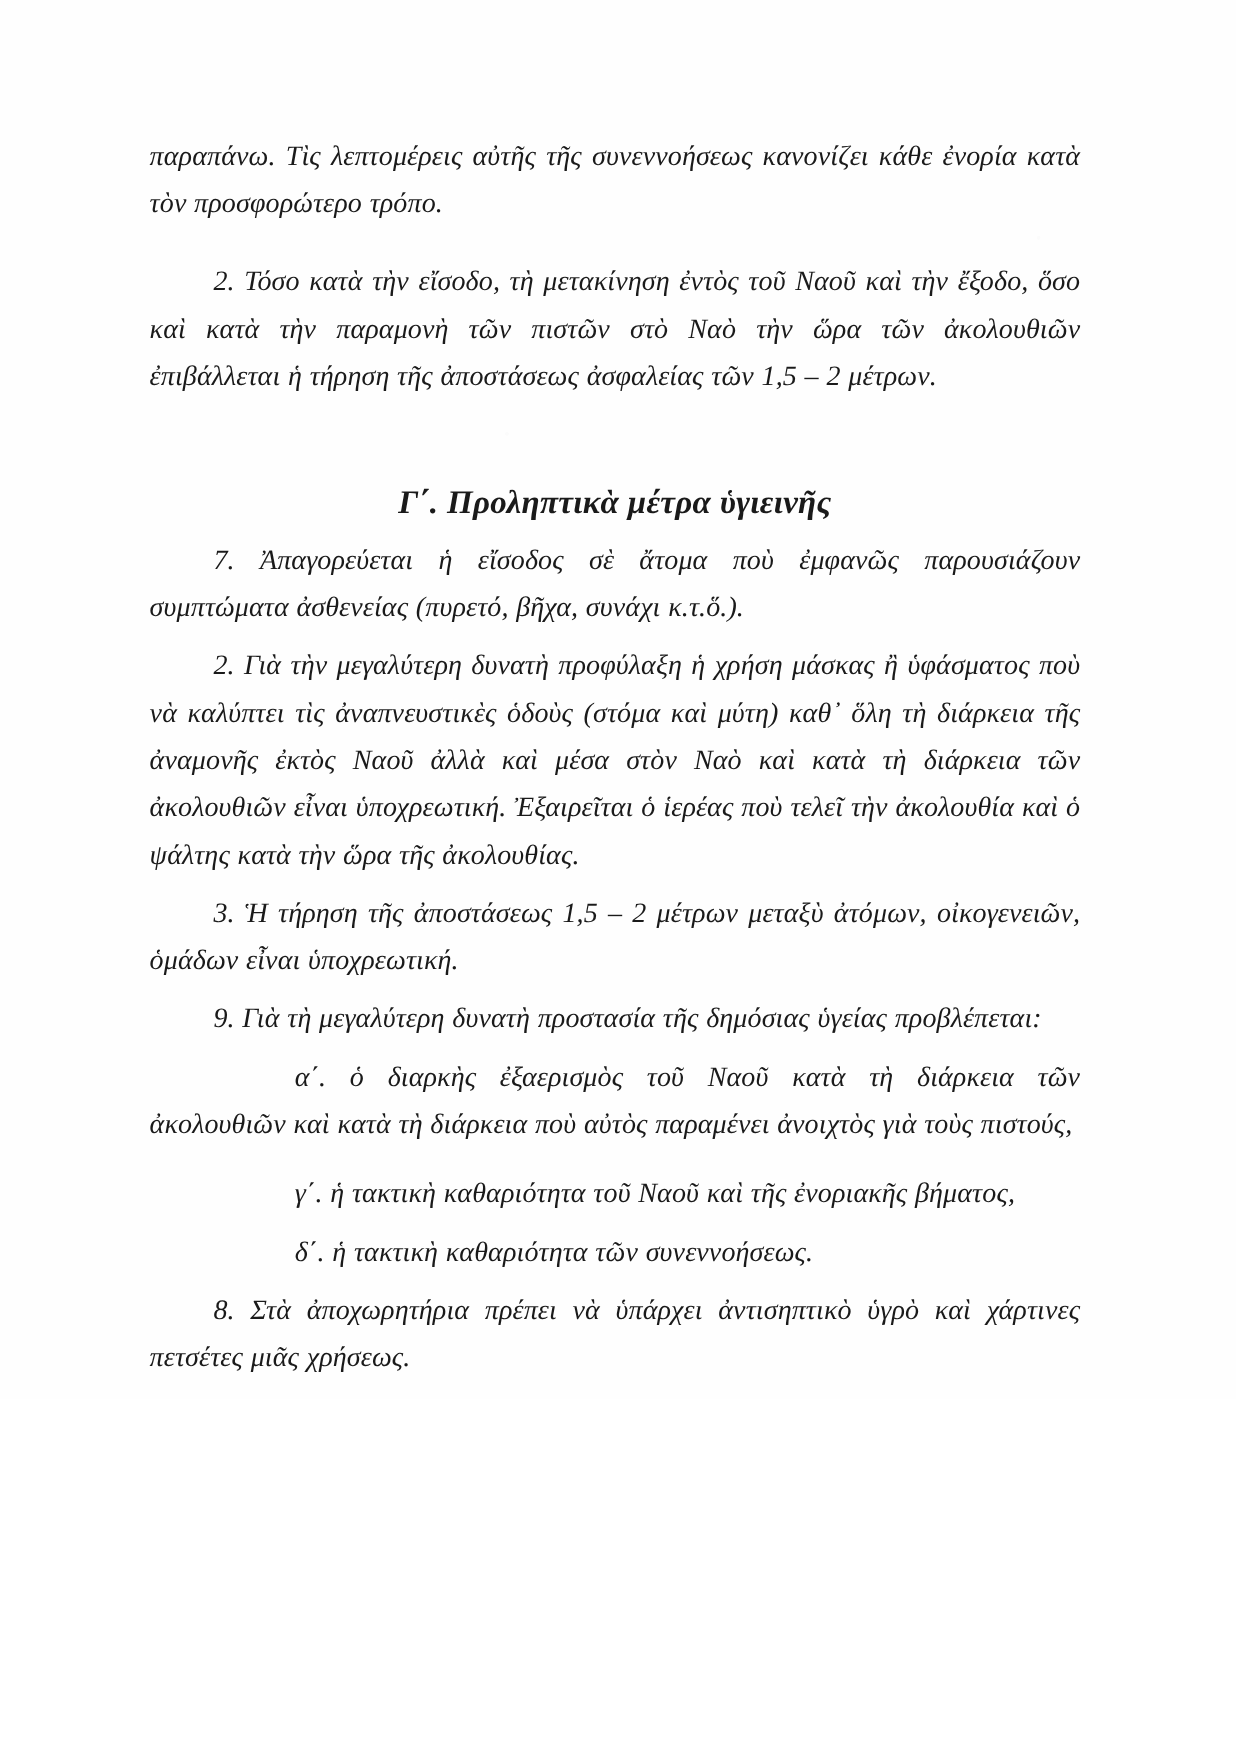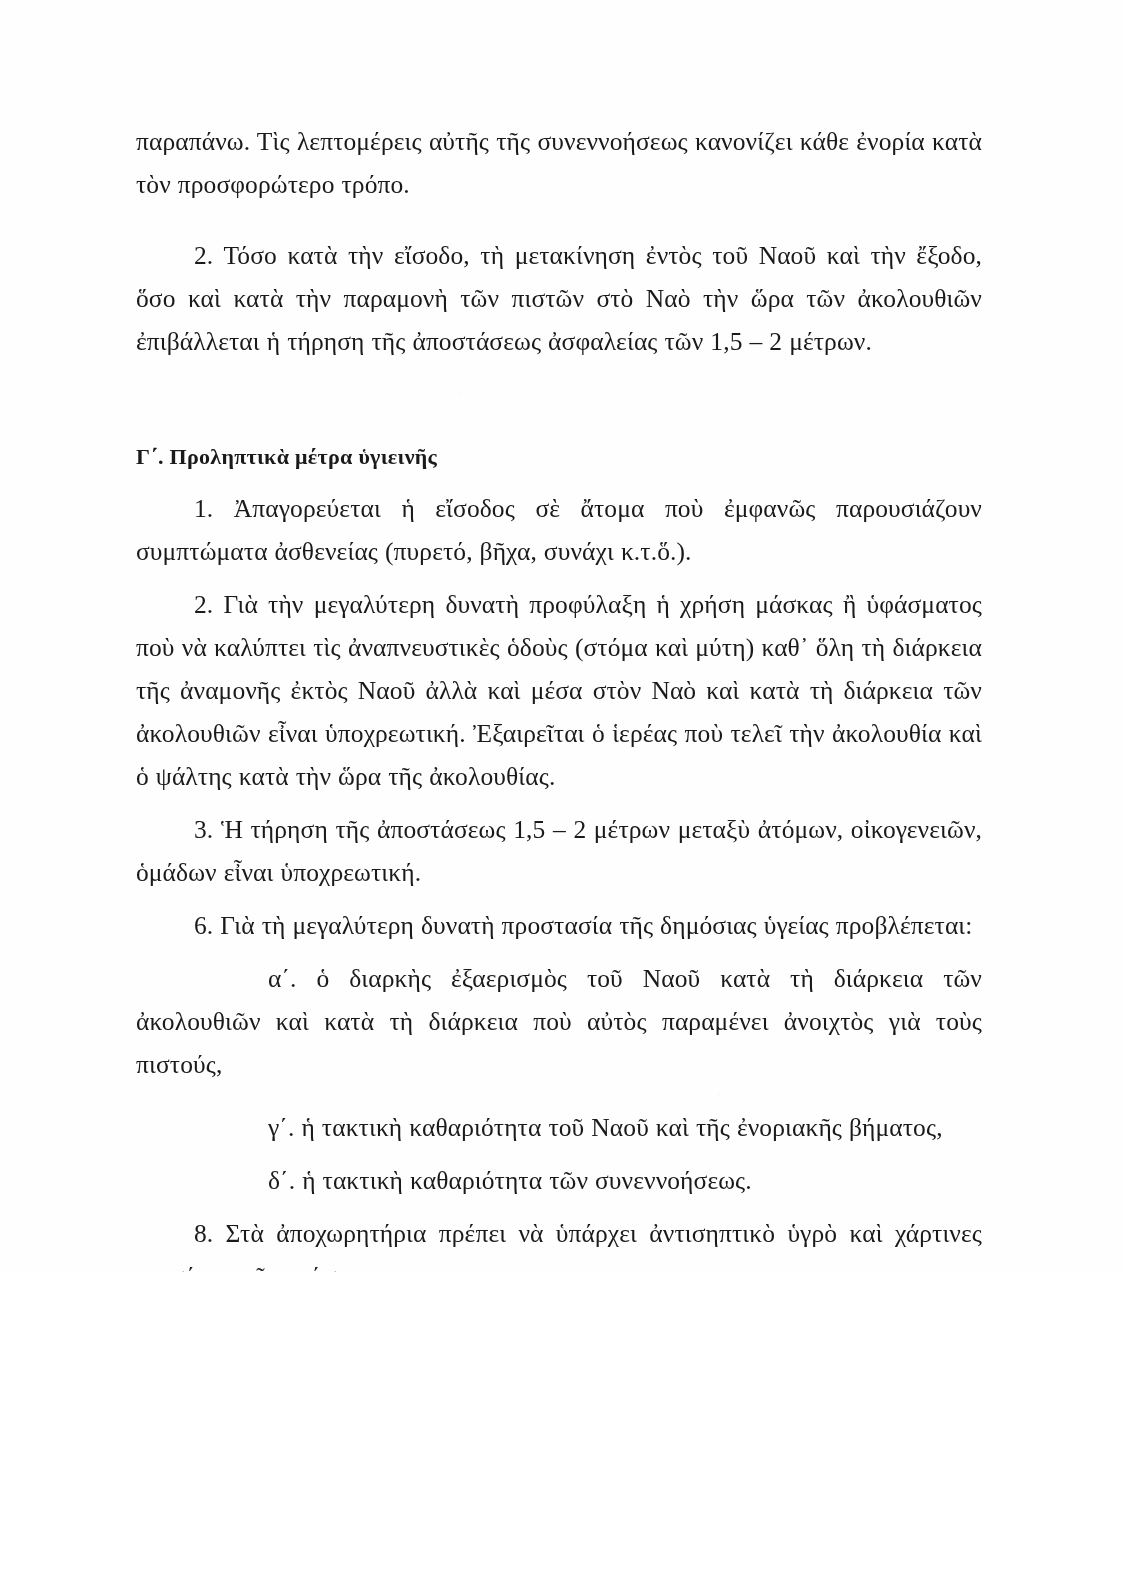--- a/index.html
+++ b/index.html
@@ -12,20 +12,21 @@
   .page {
     position: relative;
     width: 1124px;
     height: 1272px;
     background: #fefefe;
     margin: 0 auto;
     overflow: hidden;
     font-family: "Liberation Serif", "DejaVu Serif", serif;
     color: #1a1a1a;
     box-sizing: border-box;
+    font-style: italic;
   }
 
   
   .page::before {
     content: "";
     position: absolute;
     inset: 0;
     pointer-events: none;
     background:
       radial-gradient(circle at 22% 73%, rgba(0,0,0,0.020) 0 1.5px, rgba(0,0,0,0) 2px),
@@ -64,25 +65,25 @@
 
   .indent {
     text-indent: 58px;
   }
 
   .indent-deep {
     text-indent: 132px;
   }
 
   .heading {
-    font-size: 22px;
+    font-size: 30px;
     line-height: 40px;
     font-weight: bold;
     letter-spacing: 0.3px;
-    text-align: left;
+    text-align: center;
   }
 
   .gap-sm   { height: 10px; }
   .gap-md   { height: 28px; }
   .gap-xxl  { height: 74px; }
 
   .page-number {
     position: absolute;
     right: 152px;
     top: 1502px;
@@ -104,33 +105,33 @@
     <div class="gap-md"></div>
 
     <p class="para indent">2. Τόσο κατὰ τὴν εἴσοδο, τὴ μετακίνηση ἐντὸς τοῦ Ναοῦ καὶ τὴν ἔξοδο, ὅσο καὶ κατὰ τὴν παραμονὴ τῶν πιστῶν στὸ Ναὸ τὴν ὥρα τῶν ἀκολουθιῶν ἐπιβάλλεται ἡ τήρηση τῆς ἀποστάσεως ἀσφαλείας τῶν 1,5 – 2 μέτρων.</p>
 
     <div class="gap-xxl"></div>
 
     <h2 class="heading">Γ΄. Προληπτικὰ μέτρα ὑγιεινῆς</h2>
 
     <div class="gap-sm"></div>
 
-    <p class="para indent">1. Ἀπαγορεύεται ἡ εἴσοδος σὲ ἄτομα ποὺ ἐμφανῶς παρουσιάζουν συμπτώματα ἀσθενείας (πυρετό, βῆχα, συνάχι κ.τ.ὅ.).</p>
+    <p class="para indent">7. Ἀπαγορεύεται ἡ εἴσοδος σὲ ἄτομα ποὺ ἐμφανῶς παρουσιάζουν συμπτώματα ἀσθενείας (πυρετό, βῆχα, συνάχι κ.τ.ὅ.).</p>
 
     <div class="gap-sm"></div>
 
     <p class="para indent">2. Γιὰ τὴν μεγαλύτερη δυνατὴ προφύλαξη ἡ χρήση μάσκας ἢ ὑφάσματος ποὺ νὰ καλύπτει τὶς ἀναπνευστικὲς ὁδοὺς (στόμα καὶ μύτη) καθ᾽ ὅλη τὴ διάρκεια τῆς ἀναμονῆς ἐκτὸς Ναοῦ ἀλλὰ καὶ μέσα στὸν Ναὸ καὶ κατὰ τὴ διάρκεια τῶν ἀκολουθιῶν εἶναι ὑποχρεωτική. Ἐξαιρεῖται ὁ ἱερέας ποὺ τελεῖ τὴν ἀκολουθία καὶ ὁ ψάλτης κατὰ τὴν ὥρα τῆς ἀκολουθίας.</p>
 
     <div class="gap-sm"></div>
 
     <p class="para indent">3. Ἡ τήρηση τῆς ἀποστάσεως 1,5 – 2 μέτρων μεταξὺ ἀτόμων, οἰκογενειῶν, ὁμάδων εἶναι ὑποχρεωτική.</p>
 
     <div class="gap-sm"></div>
 
-    <p class="para indent last-flat">6. Γιὰ τὴ μεγαλύτερη δυνατὴ προστασία τῆς δημόσιας ὑγείας προβλέπεται:</p>
+    <p class="para indent last-flat">9. Γιὰ τὴ μεγαλύτερη δυνατὴ προστασία τῆς δημόσιας ὑγείας προβλέπεται:</p>
 
     <div class="gap-sm"></div>
 
     <p class="para indent-deep">α΄. ὁ διαρκὴς ἐξαερισμὸς τοῦ Ναοῦ κατὰ τὴ διάρκεια τῶν ἀκολουθιῶν καὶ κατὰ τὴ διάρκεια ποὺ αὐτὸς παραμένει ἀνοιχτὸς γιὰ τοὺς πιστούς,</p>
 
     <div class="gap-sm"></div>
 
 
     <div class="gap-sm"></div>
 

